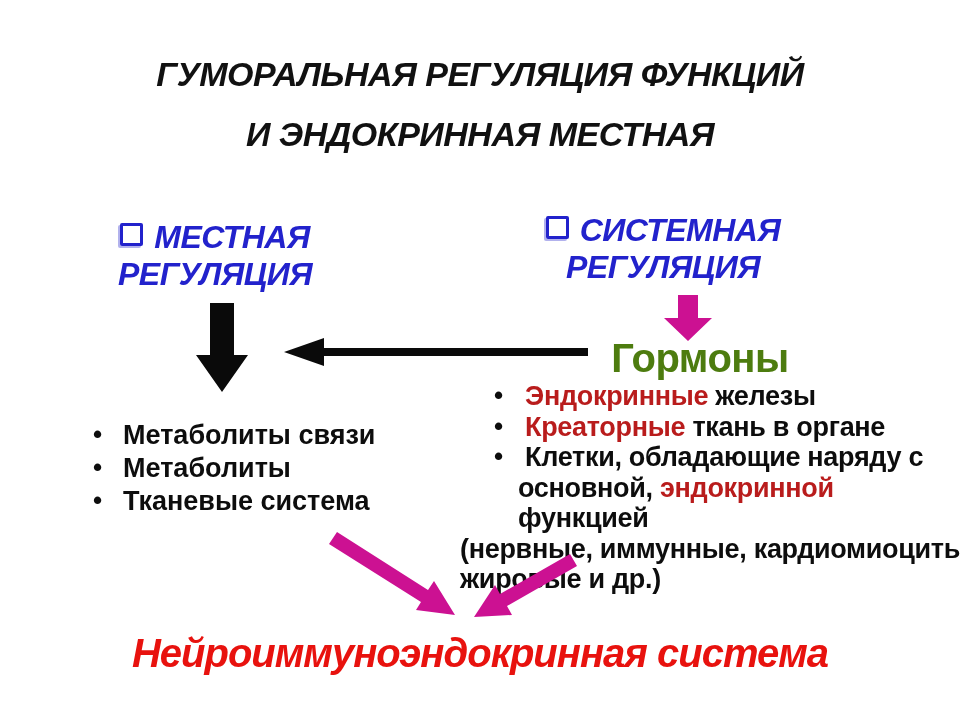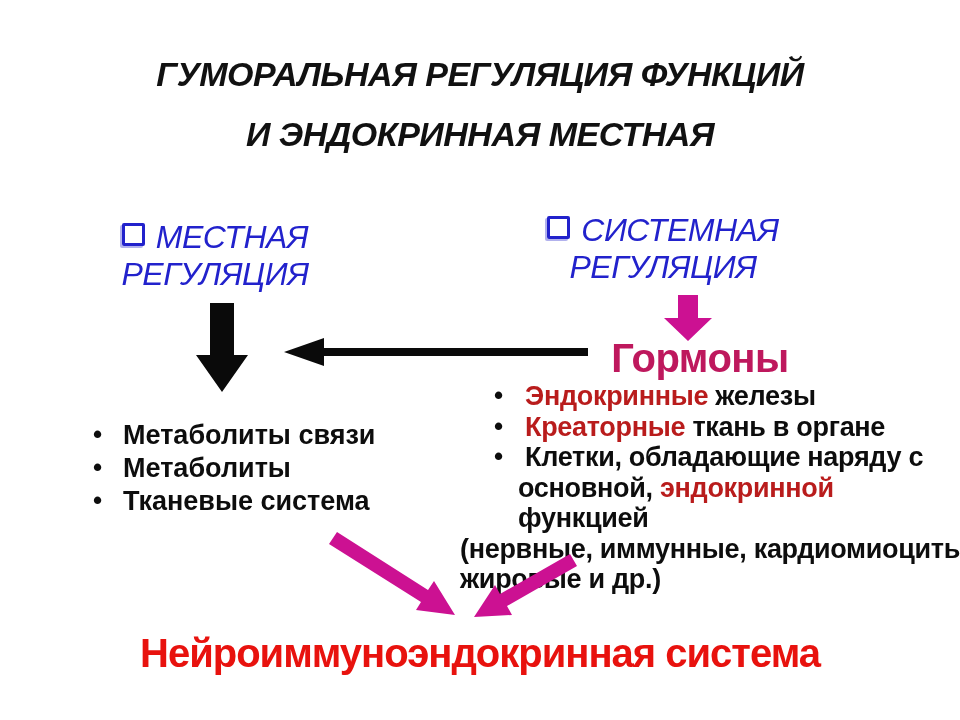--- a/index.html
+++ b/index.html
@@ -21,21 +21,21 @@
     color:#111111;
   }
   .title-line.l1{top:54px;}
   .title-line.l2{top:114px;}
 
   
   .reg-header{
     position:absolute;width:310px;
     text-align:center;
     color:#2222cc;
-    font-weight:normal;font-style:italic;
+    font-weight:bold;font-style:italic;
     font-size:32px;line-height:37px;
     letter-spacing:-0.5px;
   }
   .reg-header.local{left:60px;top:219px;}
   .reg-header.systemic{left:508px;top:212px;}
   .checkbox{
     display:inline-block;
     width:17px;height:17px;
     border:3px solid #2222cc;
     border-radius:2px;
@@ -44,21 +44,21 @@
     position:relative;top:-2px;
     font-style:normal;
   }
 
   
   .hormones{
     position:absolute;left:570px;top:336px;width:260px;
     text-align:center;
     font-size:40px;line-height:44px;
     font-weight:bold;
-    color:#be185d;
+    color:#4d7c0f;
     letter-spacing:-0.5px;
   }
 
   
   .left-list{
     position:absolute;left:88px;top:419px;width:340px;
     font-size:27px;line-height:33px;font-weight:bold;color:#0d0d0d;
   }
   .li{position:relative;padding-left:35px;white-space:nowrap;}
   .li .bullet{position:absolute;left:5px;top:-1px;font-size:26px;}
@@ -73,21 +73,21 @@
   .r-item .bullet{position:absolute;left:34px;top:-1px;font-size:26px;}
   .r-cont{padding-left:58px;white-space:nowrap;}
   .r-note{padding-left:0;white-space:nowrap;}
   .red{color:#b91c1c;}
 
   
   .footer{
     position:absolute;left:0;top:629px;width:960px;
     text-align:center;
     font-size:40px;line-height:48px;
-    font-weight:bold;
+    font-weight:bold;font-style:italic;
     color:#e8120e;
     letter-spacing:-1px;
   }
 
   
   .arrows{
     position:absolute;left:0;top:0;width:960px;height:720px;
     z-index:5;pointer-events:none;
   }
 </style>

